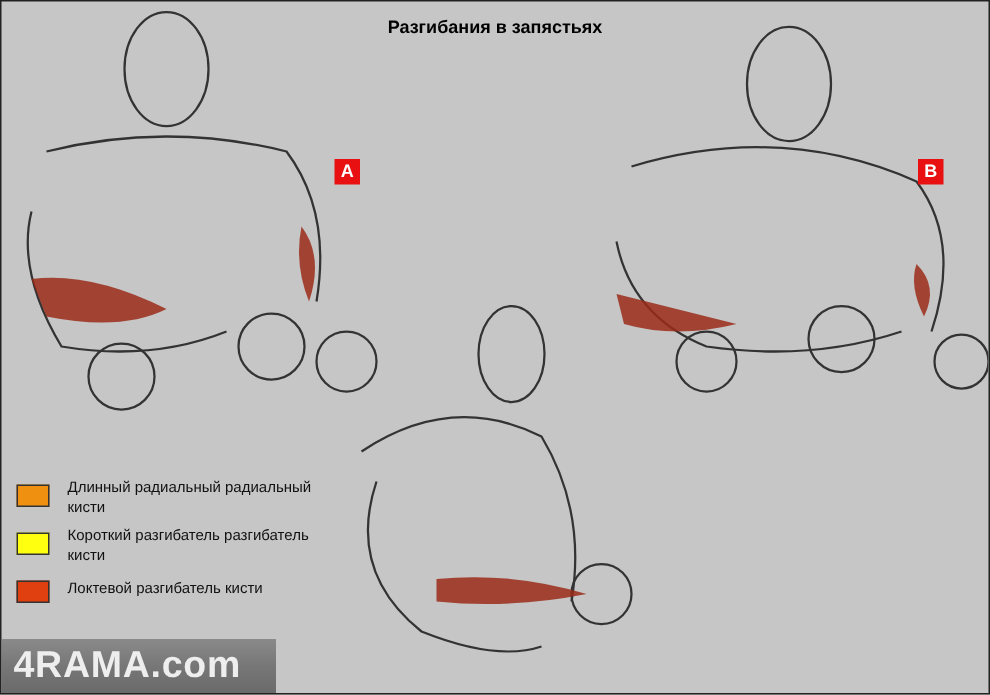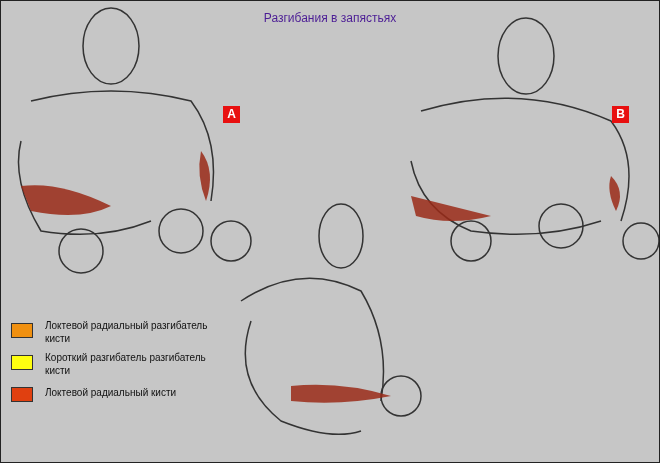--- a/index.html
+++ b/index.html
@@ -1,18 +1,18 @@
 <!DOCTYPE html>
 <html><head>
 <meta charset="utf-8">
 <style>
   html,body{margin:0;padding:0;}
   body{width:660px;height:463px;overflow:hidden;background:#c6c6c6;}
   .frame{position:relative;width:658px;height:461px;border:1px solid #222;background:#c6c6c6;overflow:hidden;font-family:"Liberation Sans",sans-serif;}
-  .title{position:absolute;left:0;right:0;top:10px;text-align:center;font-size:12px;font-weight:normal;color:#4c1d95;}
+  .title{position:absolute;left:0;right:0;top:10px;text-align:center;font-size:12px;font-weight:bold;color:#000000;}
   .tag{position:absolute;width:17px;height:17px;background:#e81010;color:#fff;font-weight:bold;font-size:12px;text-align:center;line-height:17px;}
   .legend{position:absolute;left:10px;top:318px;}
   .leg-item{position:relative;height:32px;}
   .swatch{position:absolute;left:0;top:4px;width:20px;height:13px;border:1px solid #333;}
   .leg-text{position:absolute;left:34px;top:0;font-size:10px;color:#111;line-height:13px;width:170px;}
   .logo{position:absolute;left:0;top:425px;width:183px;height:36px;background:linear-gradient(#8a8a8a,#777 50%,#6a6a6a);}
   .logo span{position:absolute;left:8px;top:3px;font-size:25px;font-weight:bold;color:#eee;letter-spacing:0.5px;}
   svg{position:absolute;left:0;top:0;}
 </style>
 </head>
@@ -47,25 +47,28 @@
     </g>
   </svg>
 
   <div class="title">Разгибания в запястьях</div>
   <div class="tag" style="left:222px;top:105px;">A</div>
   <div class="tag" style="left:611px;top:105px;">B</div>
 
   <div class="legend">
     <div class="leg-item">
       <div class="swatch" style="background:#f09010"></div>
-      <div class="leg-text">Локтевой радиальный разгибатель кисти</div>
+      <div class="leg-text">Длинный радиальный радиальный кисти</div>
     </div>
     <div class="leg-item">
       <div class="swatch" style="background:#ffff10"></div>
       <div class="leg-text">Короткий разгибатель разгибатель кисти</div>
     </div>
     <div class="leg-item">
       <div class="swatch" style="background:#e04010"></div>
-      <div class="leg-text" style="top:3px">Локтевой радиальный кисти</div>
+      <div class="leg-text" style="top:3px">Локтевой разгибатель кисти</div>
     </div>
   </div>
 
+  <div class="logo">
+    <span>4RAMA.com</span>
+  </div>
 </div>
 
 </body></html>

